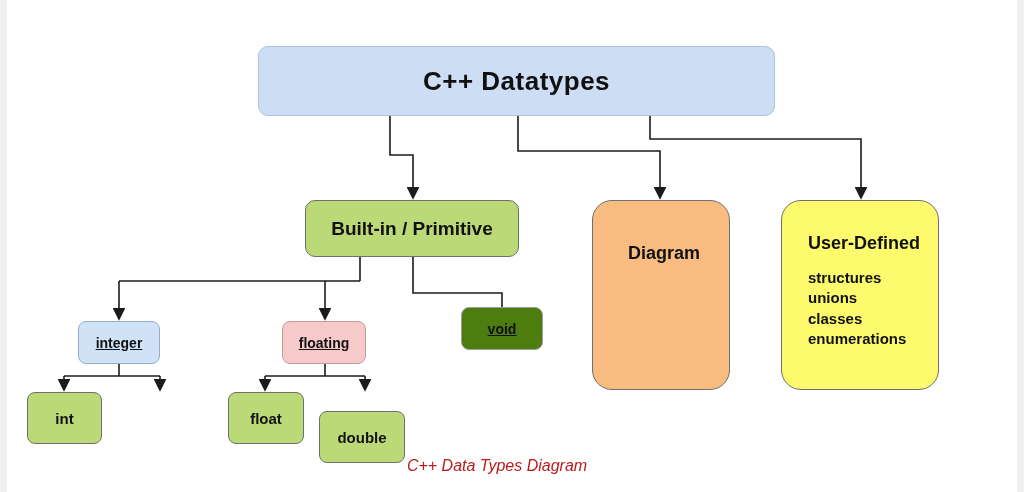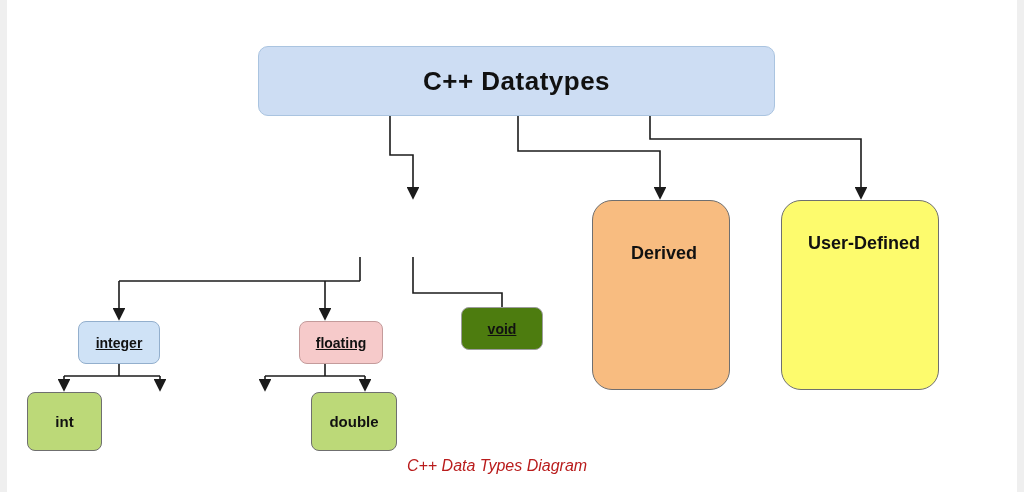--- a/index.html
+++ b/index.html
@@ -84,33 +84,33 @@
     display: flex;
     flex-direction: column;
     text-align: left;
   }
   .node-sm {
     height: 43px;
     font-size: 14px;
     text-decoration: underline;
   }
   .node-integer { left: 71px; top: 321px; width: 82px; background: #cfe2f6; border-color: #93afcd; }
-  .node-floating { left: 292px; top: 321px; width: 84px; background: #f6caca; border-color: #c49b9b; }
+  .node-floating { left: 275px; top: 321px; width: 84px; background: #f6caca; border-color: #c49b9b; }
   .node-void { left: 454px; top: 307px; width: 82px; background: #4d7c0f; border-color: #9d9d9d; }
   .leaf {
     top: 392px;
-    height: 59px;
+    height: 52px;
     background: #bcd978;
     border-color: #6f6f6f;
     font-size: 15px;
   }
   .leaf-int { left: 20px; width: 75px; }
   .leaf-char { left: 116px; width: 76px; }
   .leaf-float { left: 221px; width: 76px; }
-  .leaf-double { left: 304px; width: 86px; }
+  .leaf-double { left: 312px; width: 86px; margin-top: 19px; }
   .caption {
     position: absolute;
     left: 0;
     top: 457px;
     width: 980px;
     text-align: center;
     font-style: italic;
     font-size: 16px;
     color: #b91c1c;
   }
@@ -150,46 +150,58 @@
       <polyline points="258,376 358,376"></polyline>
       <polyline points="258,376 258,388" marker-end="url(#arw)"></polyline>
       <polyline points="358,376 358,388" marker-end="url(#arw)"></polyline>
     </g>
   </svg>
 
   <div class="node node-root">
     <span>C++ Datatypes</span>
   </div>
 
+  <div class="node node-builtin">
+    <span>Built-in / Primitive</span>
+  </div>
 
   <div class="bignode node-derived">
-    <div class="big-title">Derived</div>
+    <div class="big-title">Diagram</div>
   </div>
 
   <div class="bignode node-user">
     <div class="big-title">User-Defined</div>
+    <div class="big-list">
+      <span>structures</span>
+      <span>unions</span>
+      <span>classes</span>
+      <span>enumerations</span>
+    </div>
   </div>
 
   <div class="node node-sm node-integer">
     <span>integer</span>
   </div>
 
   <div class="node node-sm node-floating">
     <span>floating</span>
   </div>
 
   <div class="node node-sm node-void">
     <span>void</span>
   </div>
 
   <div class="node leaf leaf-int">
     <span>int</span>
   </div>
 
 
+  <div class="node leaf leaf-float">
+    <span>float</span>
+  </div>
 
   <div class="node leaf leaf-double">
     <span>double</span>
   </div>
 
   <div class="caption">C++ Data Types Diagram</div>
 
 </div>
 
 </body></html>

